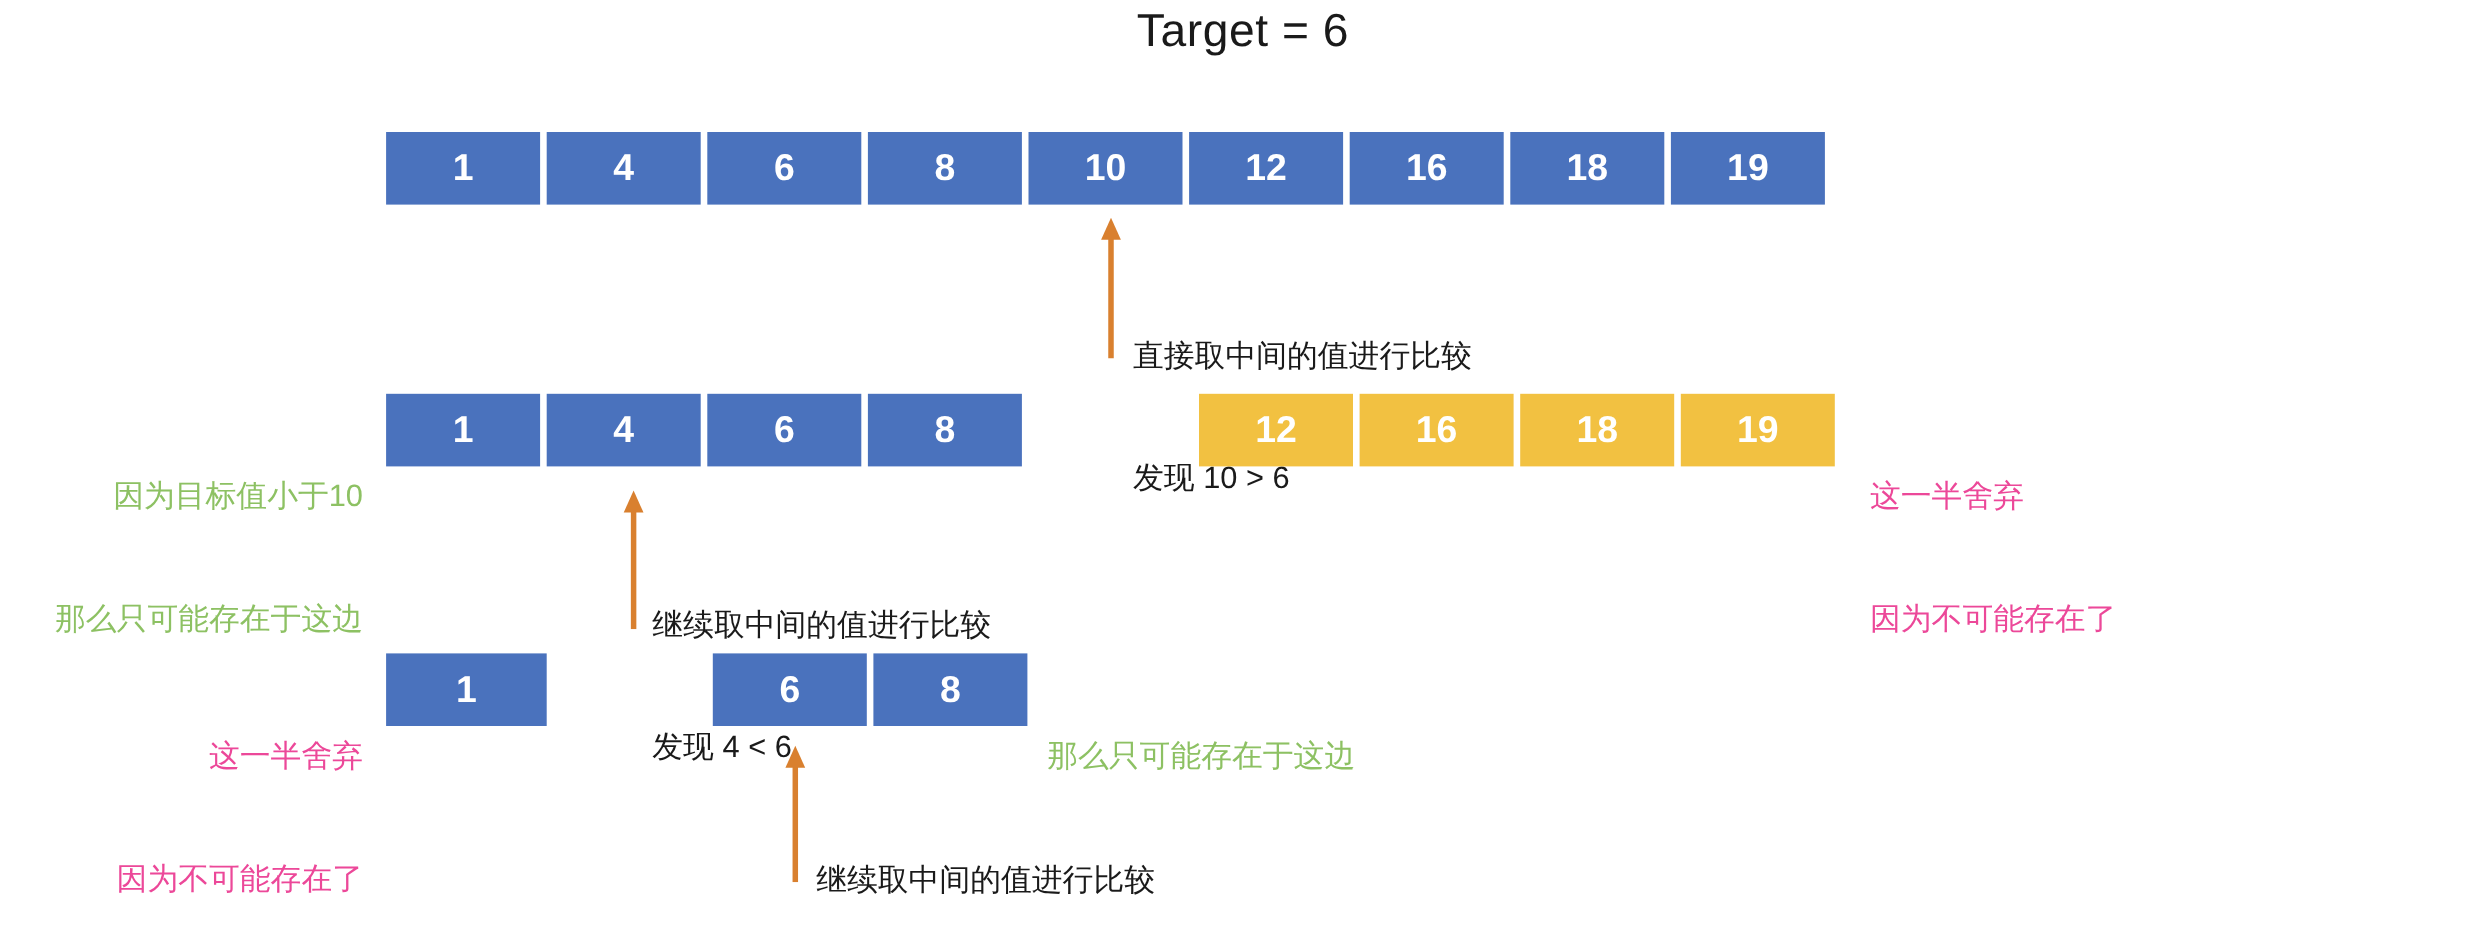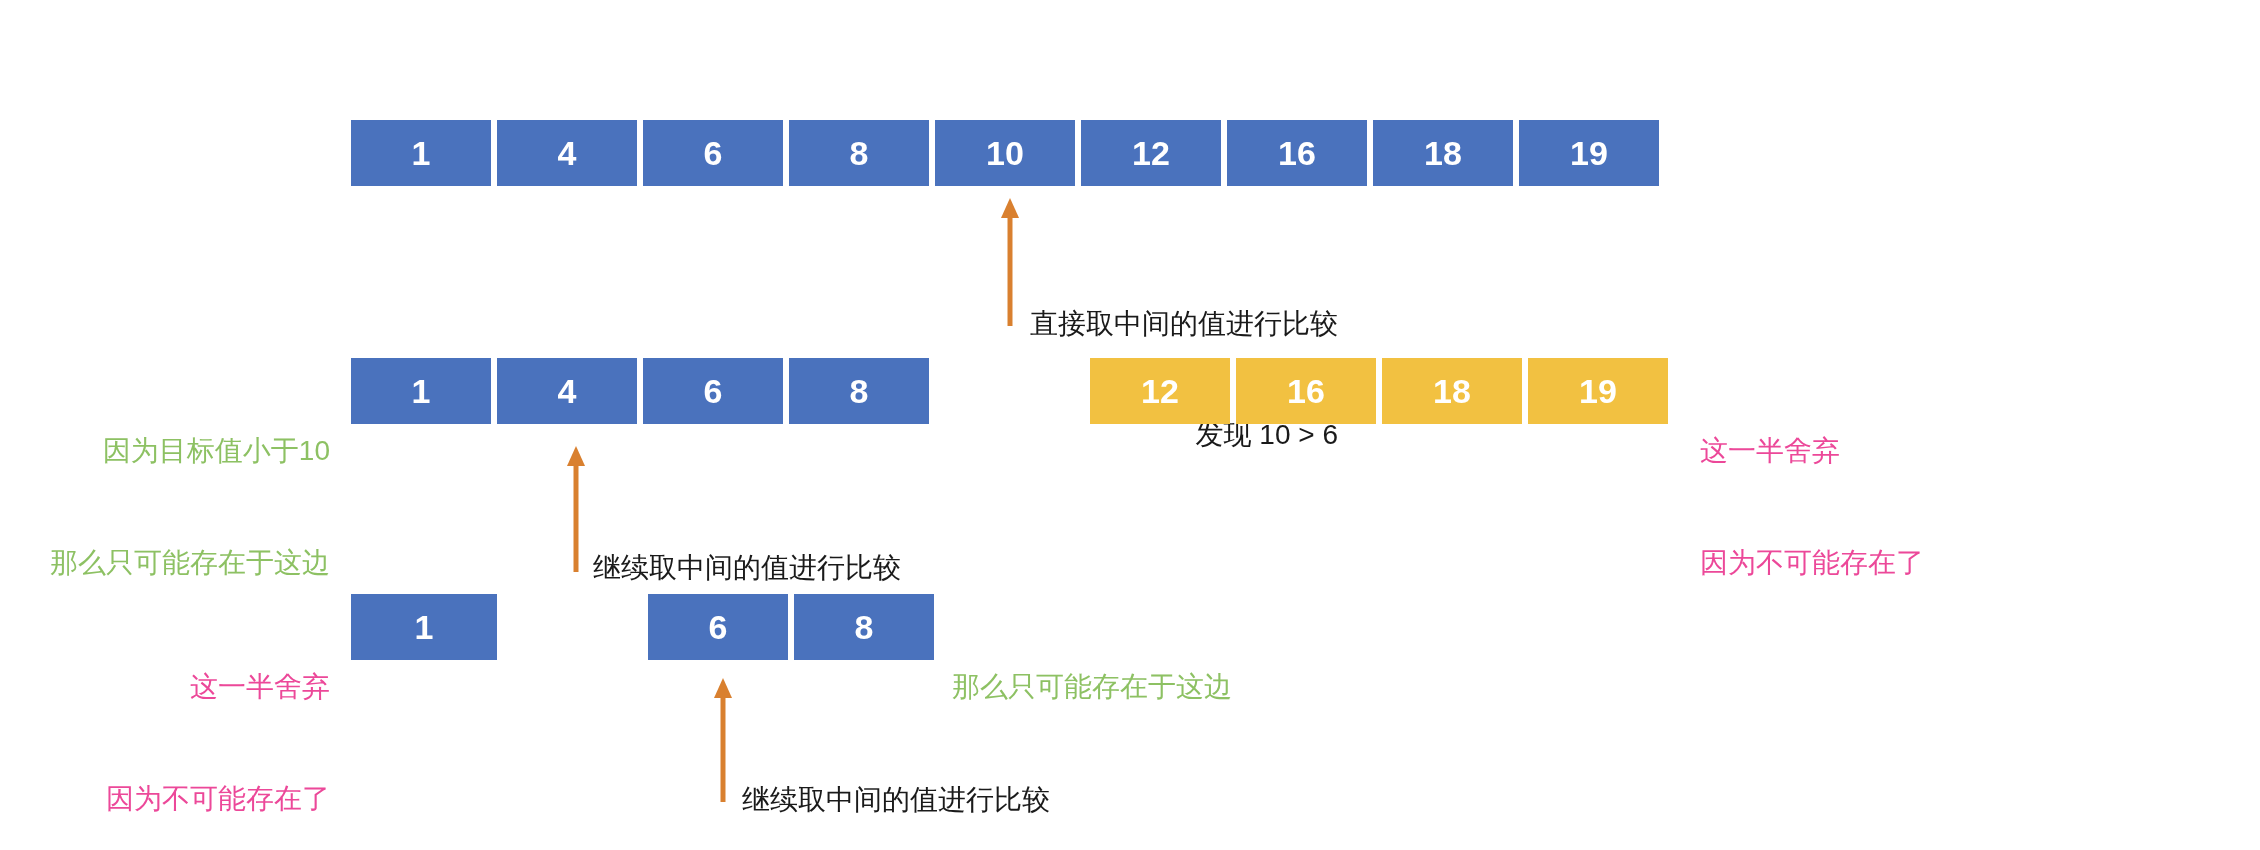--- a/index.html
+++ b/index.html
@@ -74,41 +74,42 @@
   .arrow {
     position: absolute;
   }
   .arrow svg { display: block; }
 </style>
 </head>
 <body>
 
 <div id="canvas">
 
+  <div class="title">Target = 6</div>
 
   <div class="row" style="left:351px; top:120px;">
     <div class="cell blue" style="left:0px;   width:140px;">1</div>
     <div class="cell blue" style="left:146px; width:140px;">4</div>
     <div class="cell blue" style="left:292px; width:140px;">6</div>
     <div class="cell blue" style="left:438px; width:140px;">8</div>
     <div class="cell blue" style="left:584px; width:140px;">10</div>
     <div class="cell blue" style="left:730px; width:140px;">12</div>
     <div class="cell blue" style="left:876px; width:140px;">16</div>
     <div class="cell blue" style="left:1022px;width:140px;">18</div>
     <div class="cell blue" style="left:1168px;width:140px;">19</div>
   </div>
 
   <div class="arrow" style="left:995px; top:196px;">
     <svg width="30" height="130" viewBox="0 0 30 130" aria-hidden="true">
       <line x1="15" y1="130" x2="15" y2="16" stroke="#d9802f" stroke-width="5"></line>
       <polygon points="15,2 24,22 6,22" fill="#d9802f"></polygon>
     </svg>
   </div>
 
-  <div class="note black" style="left:1030px; top:232px;text-align:right;">
+  <div class="note black" style="left:1030px; top:232px;">
     <div>直接取中间的值进行比较</div>
     <div>发现 10 &gt; 6</div>
   </div>
 
   <div class="side-label green align-right" style="left:-40px; top:358px; width:370px;">
     <div>因为目标值小于10</div>
     <div>那么只可能存在于这边</div>
   </div>
 
   <div class="row" style="left:351px; top:358px;">
@@ -132,20 +133,21 @@
 
   <div class="arrow" style="left:561px; top:444px;">
     <svg width="30" height="128" viewBox="0 0 30 128" aria-hidden="true">
       <line x1="15" y1="128" x2="15" y2="16" stroke="#d9802f" stroke-width="5"></line>
       <polygon points="15,2 24,22 6,22" fill="#d9802f"></polygon>
     </svg>
   </div>
 
   <div class="note black" style="left:593px; top:476px;">
     <div>继续取中间的值进行比较</div>
+    <div>发现 4 &lt; 6</div>
   </div>
 
   <div class="side-label red align-right" style="left:-20px; top:594px; width:350px;">
     <div>这一半舍弃</div>
     <div>因为不可能存在了</div>
   </div>
 
   <div class="row" style="left:351px; top:594px;">
     <div class="cell blue" style="left:0px; width:146px;">1</div>
   </div>

